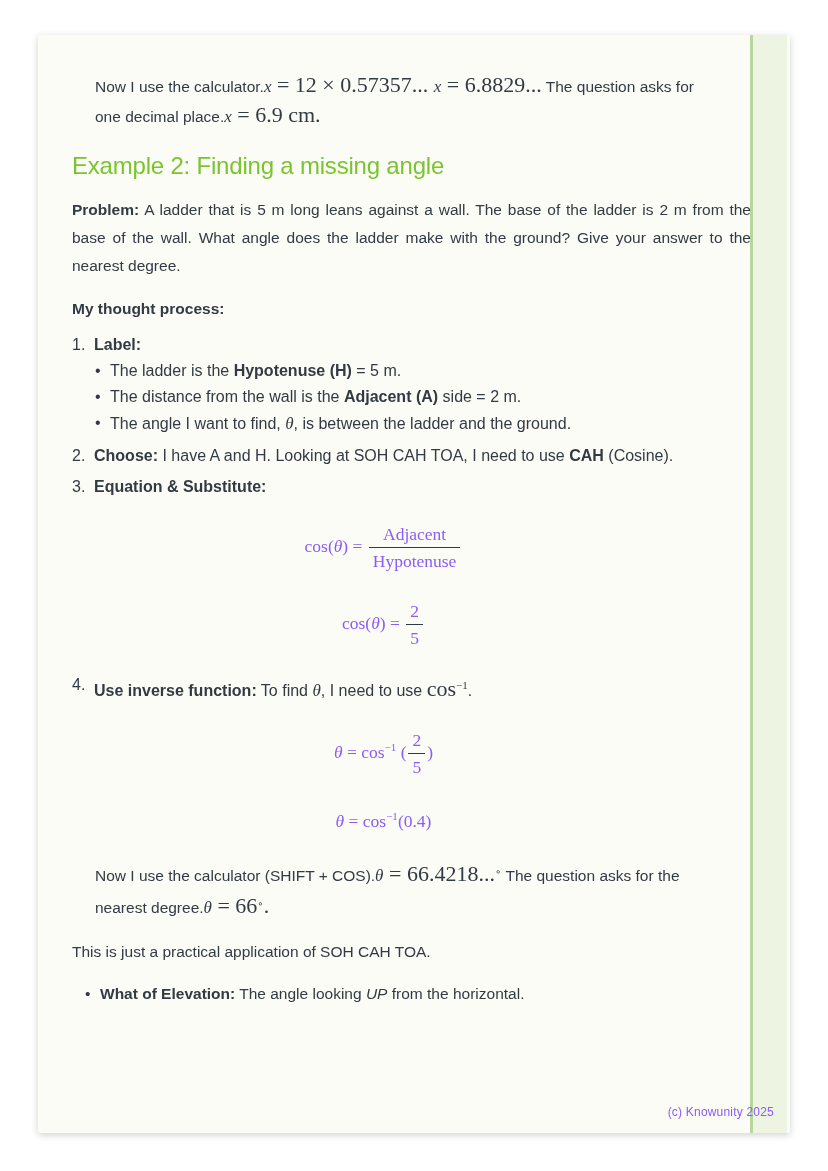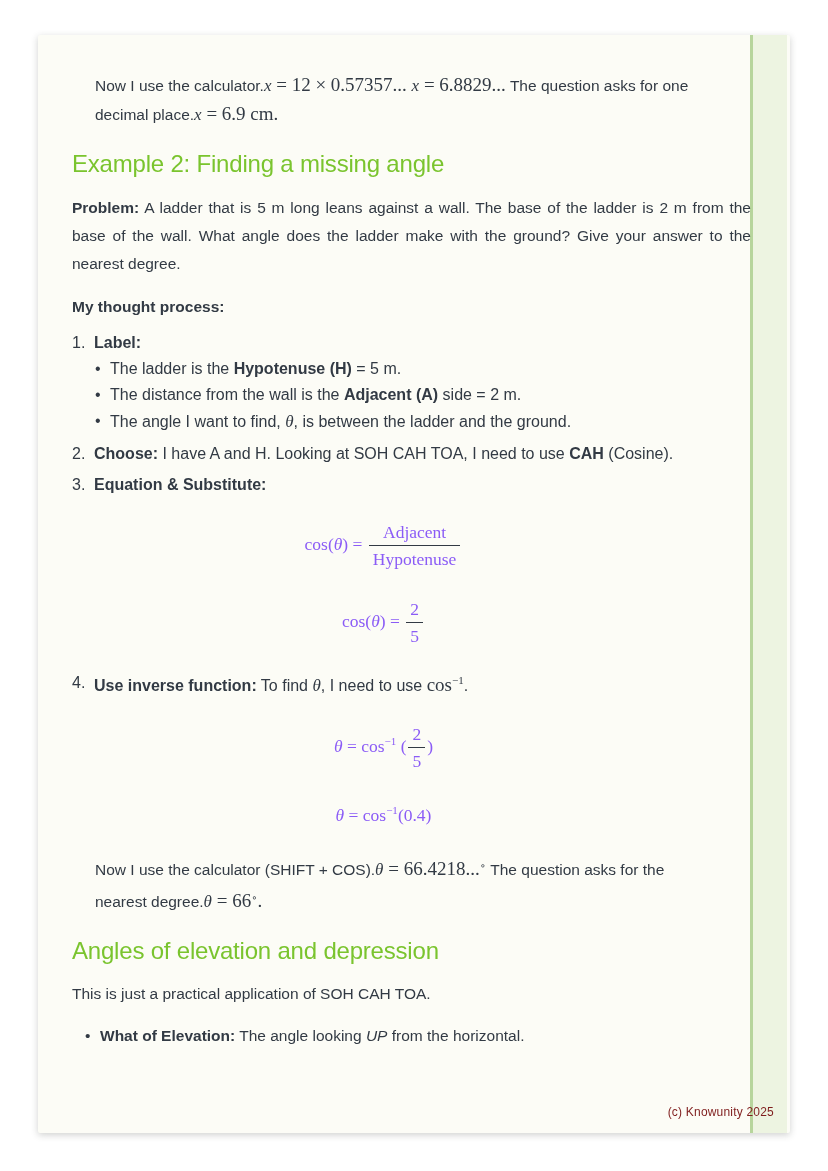--- a/index.html
+++ b/index.html
@@ -54,21 +54,21 @@
   .steps { margin-top: 13px; }
   .step-row { display: flex; margin-top: 13px; }
   .step-num { flex: 0 0 17px; margin-right: 5px; text-align: left; }
   .step-body { flex: 1; }
   .bullet-row { display: flex; margin: 8px 0 8px 23px; }
   .bullet-row-outer { display: flex; margin: 14px 0 0 13px; }
   .bullet-dot { flex: 0 0 15px; }
   .bullet-body { flex: 1; }
   strong { font-weight: 700; }
   .sans-italic { font-style: italic; }
-  .math { font-family: "Liberation Serif", serif; font-size: 19px; font-style: normal; }
+  .math { font-family: "Liberation Serif", serif; font-size: 22px; font-style: normal; }
   .math-var { font-family: "Liberation Serif", serif; font-size: 17px; font-style: italic; }
   .sup-inv {
     font-family: "Liberation Serif", serif;
     font-size: 11px;
     vertical-align: 7px;
     font-style: normal;
   }
   .sup-deg {
     font-family: "Liberation Serif", serif;
     font-size: 10px;
@@ -90,21 +90,21 @@
     vertical-align: middle;
     text-align: center;
     margin: 0 2px;
   }
   .frac .num { display: block; padding: 1px 4px 2px; }
   .frac .den { display: block; padding: 2px 4px 1px; border-top: 1.2px solid #323a44; }
   .watermark {
     position: absolute;
     right: 16px; bottom: 14px;
     font-size: 12px;
-    color: #7f1d1d;
+    color: #8b5cf6;
     z-index: 3;
     letter-spacing: 0.2px;
   }
 </style>
 </head>
 <body>
 
 <div class="page-card">
   <div class="green-strip"></div>
 
@@ -169,21 +169,20 @@
             <span class="num">2</span>
             <span class="den">5</span>
           </span><span>)</span></div>
 
       <div class="equation"><span class="math-var">θ</span><span> = cos</span><span class="sup-inv">−1</span><span>(0.4)</span></div>
 
     </div>
 
     <p class="body-text p-indent"><span>Now I use the calculator (SHIFT + COS).</span><span class="math-var">θ</span><span class="math"> = 66.4218...</span><span class="sup-deg">∘</span><span> The question asks for the nearest degree.</span><span class="math-var">θ</span><span class="math"> = 66</span><span class="sup-deg">∘</span><span class="math">.</span></p>
 
-    <h2 class="green-heading">Angles of elevation and depression</h2>
 
     <p class="body-text" style="margin-top:16px;">This is just a practical application of SOH CAH TOA.</p>
 
     <div class="bullet-row-outer body-text">
       <span class="bullet-dot">•</span>
       <div class="bullet-body"><strong>What of Elevation:</strong><span> The angle looking </span><span class="sans-italic">UP</span><span> from the horizontal.</span></div>
     </div>
 
   </div>
 

